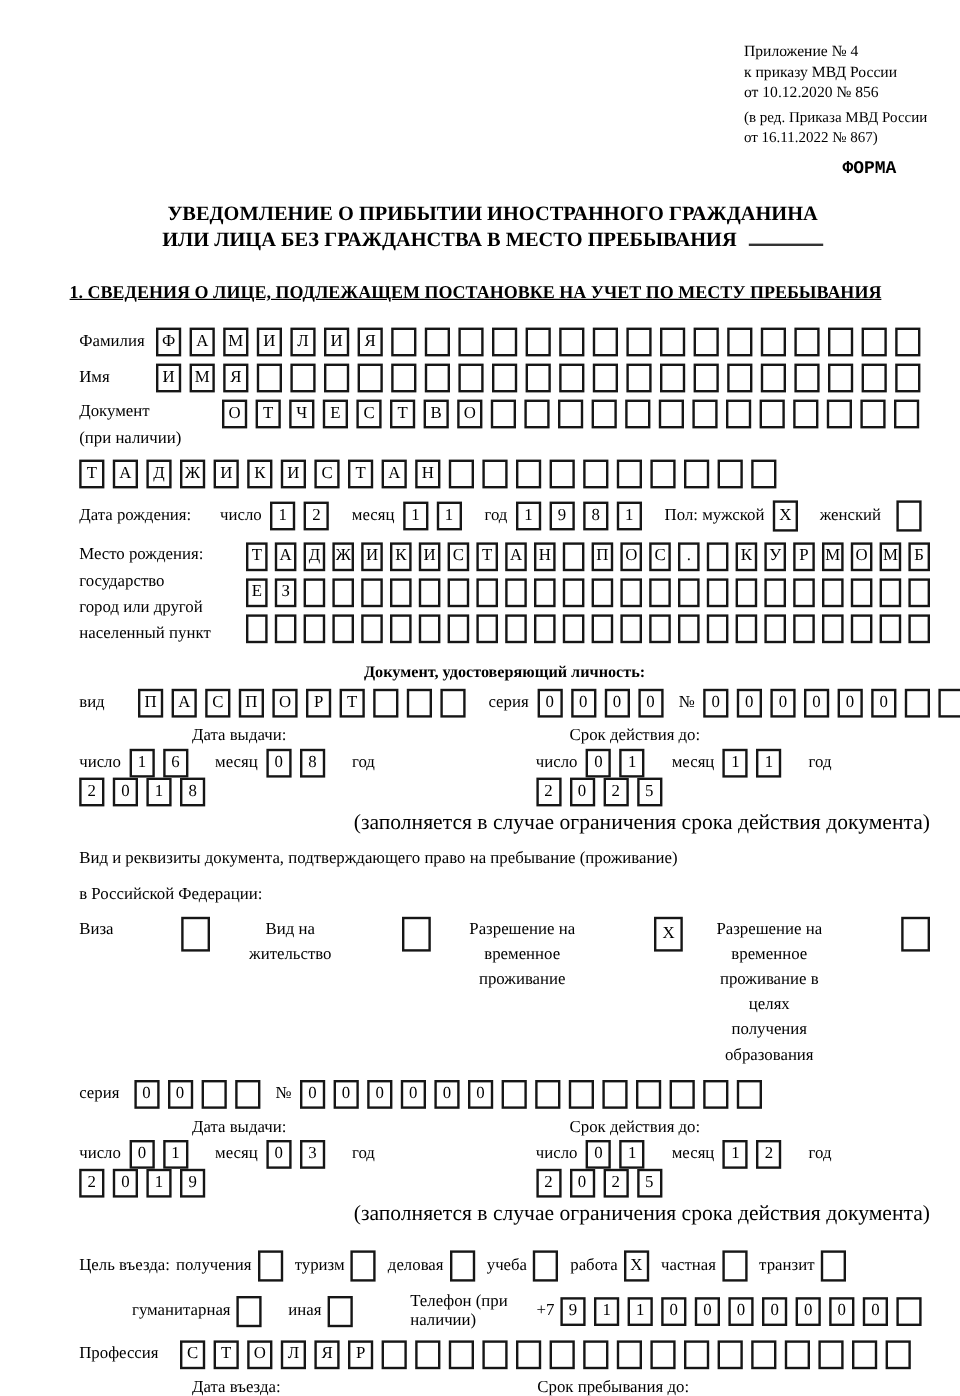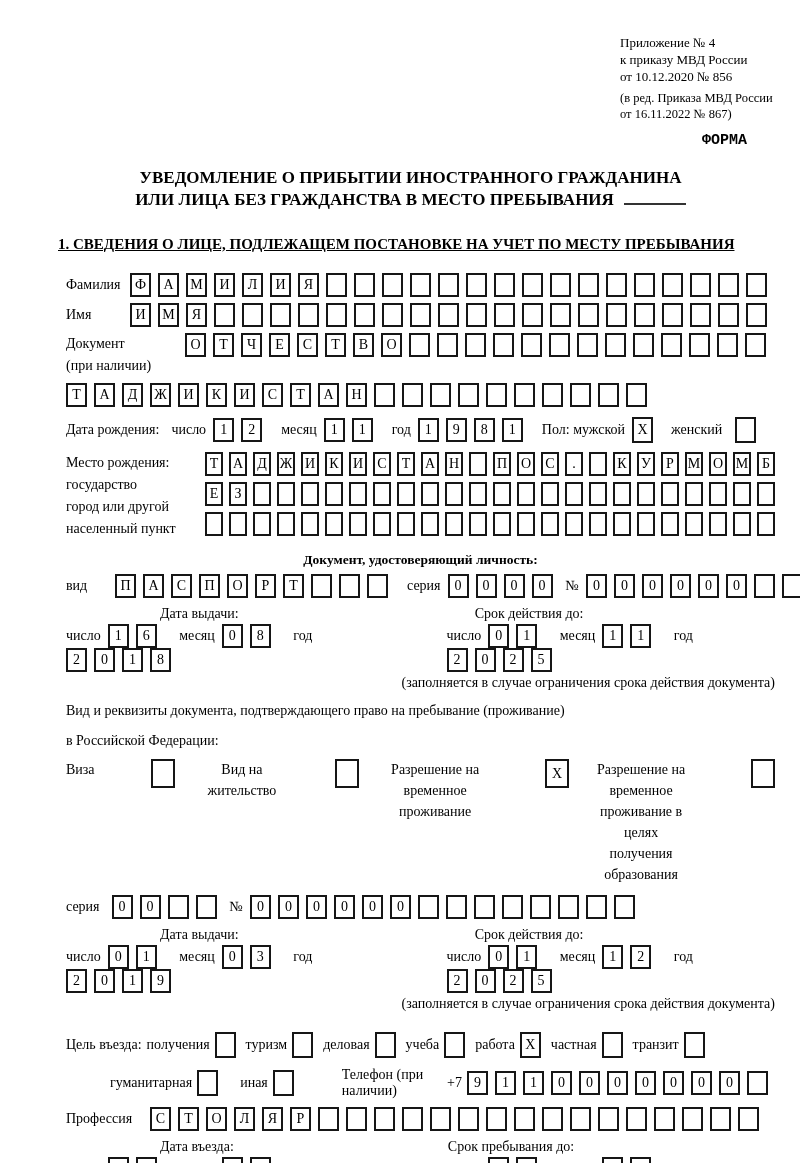--- a/index.html
+++ b/index.html
@@ -42,21 +42,21 @@
   .colrows{display:flex;flex-direction:column;}
 
   
   .dates-head{margin-top:8px;margin-bottom:2px;}
   .dh{font-size:14px;}
   .dh-left{margin-left:94px;}
   .dh-right{margin-left:236px;}
   .dh-right2{margin-left:214px;}
   .gr{margin-left:52px;}
 
-  .note{font-size:14px;text-align:right;margin-top:3px;}
+  .note{font-size:18px;text-align:right;margin-top:3px;}
   .center-bold{text-align:center;font-weight:bold;font-size:13.5px;margin-top:10px;}
 
   .intro{margin-top:9px;line-height:21px;}
 
   
   .options{margin-top:8px;align-items:flex-start;}
   .opt{display:inline-flex;align-items:flex-start;gap:48px;}
   .opt .cb{margin-left:8px;}
   .optstack{display:inline-block;text-align:center;line-height:21px;}
   .o2{margin-left:30px;}
@@ -203,21 +203,21 @@
         <span class="cell"></span>
         <span class="cell"></span>
         <span class="cell"></span>
         <span class="cell"></span>
         <span class="cell"></span>
         <span class="cell"></span>
       </span>
   </div>
 
   <div class="row" style="margin-top:10px;">
-    <span class="dlabel" style="margin-right:12px;">Дата рождения:</span>
+    <span class="dlabel" style="margin-right:24px;">Дата рождения:</span>
     <span class="dlabel">число</span>
     <span class="cells sp">
         <span class="cell">1</span>
         <span class="cell">2</span>
       </span>
     <span class="dlabel">месяц</span>
     <span class="cells sp">
         <span class="cell">1</span>
         <span class="cell">1</span>
       </span>

